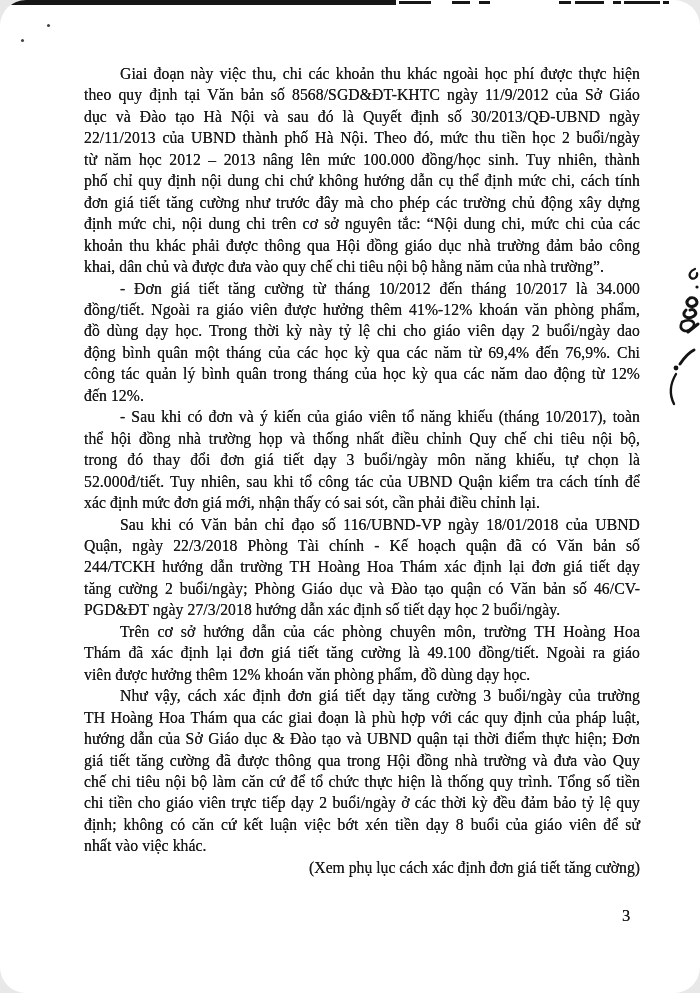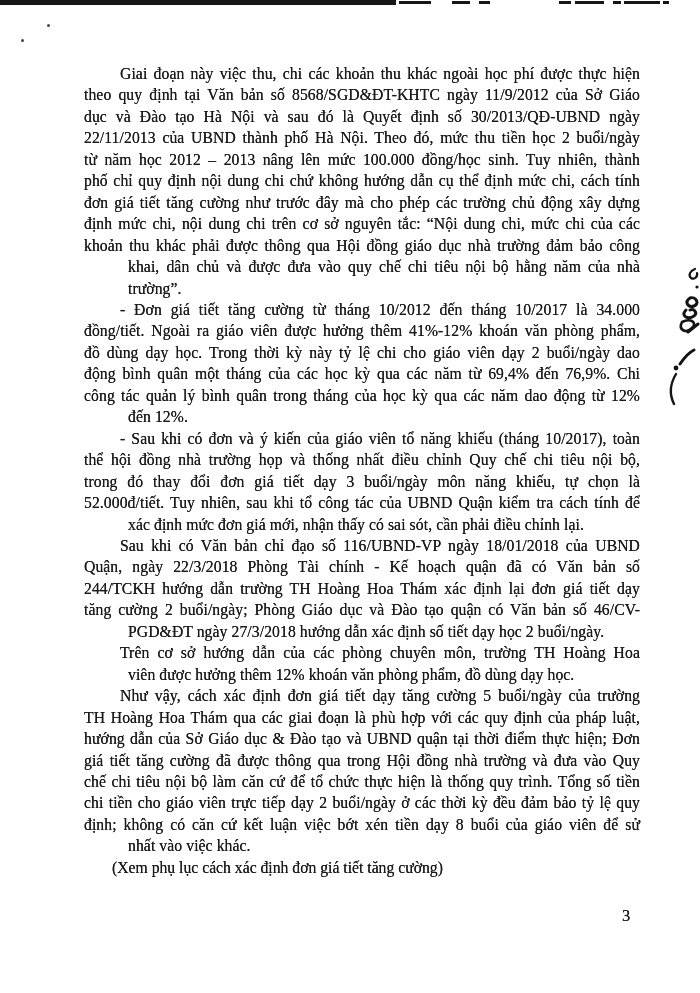--- a/index.html
+++ b/index.html
@@ -3,45 +3,46 @@
 <meta charset="utf-8">
 <style>
   html,body { margin:0; padding:0; background:#e8e8e8; }
   .page {
     position:relative;
     width:700px; height:993px;
     background:#ffffff;
     overflow:hidden;
     font-family:"Liberation Serif", serif;
     color:#1a1a1a;
+    border-radius:26px;
   }
   
   .edge-seg { position:absolute; background:#161616; }
   .speck { position:absolute; background:#222; border-radius:50%; opacity:.85; }
 
   .text-block {
     position:absolute;
     left:84px; top:63px; width:556px;
   }
   .line {
     font-size:15.7px;
     line-height:21.45px;
     text-align:justify;
     text-align-last:justify;
     letter-spacing:0.005em;
     text-shadow:0 0 0.35px rgba(0,0,0,.85);
     white-space:normal;
   }
   .line.first { text-indent:36px; }
-  .line.last  { text-align-last:left;margin-left:44px; }
+  .line.last  { text-align-last:left; }
 
   .note {
     font-size:15.7px;
     line-height:21.45px;
-    text-align:left;
+    text-align:right;
     padding-left:28px;
     text-shadow:0 0 0.35px rgba(0,0,0,.85);
   }
 
   .page-number {
     position:absolute;
     left:622px; top:906px;
     font-size:16.5px;
     text-shadow:0 0 0.35px rgba(0,0,0,.85);
   }
@@ -94,22 +95,23 @@
         <div class="line">thể hội đồng nhà trường họp và thống nhất điều chỉnh Quy chế chi tiêu nội bộ,</div>
         <div class="line">trong đó thay đổi đơn giá tiết dạy 3 buổi/ngày môn năng khiếu, tự chọn là</div>
         <div class="line">52.000đ/tiết. Tuy nhiên, sau khi tổ công tác của UBND Quận kiểm tra cách tính để</div>
         <div class="line last">xác định mức đơn giá mới, nhận thấy có sai sót, cần phải điều chỉnh lại.</div>
         <div class="line first">Sau khi có Văn bản chỉ đạo số 116/UBND-VP ngày 18/01/2018 của UBND</div>
         <div class="line">Quận, ngày 22/3/2018 Phòng Tài chính - Kế hoạch quận đã có Văn bản số</div>
         <div class="line">244/TCKH hướng dẫn trường TH Hoàng Hoa Thám xác định lại đơn giá tiết dạy</div>
         <div class="line">tăng cường 2 buổi/ngày; Phòng Giáo dục và Đào tạo quận có Văn bản số 46/CV-</div>
         <div class="line last">PGD&amp;ĐT ngày 27/3/2018 hướng dẫn xác định số tiết dạy học 2 buổi/ngày.</div>
         <div class="line first">Trên cơ sở hướng dẫn của các phòng chuyên môn, trường TH Hoàng Hoa</div>
+        <div class="line">Thám đã xác định lại đơn giá tiết tăng cường là 49.100 đồng/tiết. Ngoài ra giáo</div>
         <div class="line last">viên được hưởng thêm 12% khoán văn phòng phẩm, đồ dùng dạy học.</div>
-        <div class="line first">Như vậy, cách xác định đơn giá tiết dạy tăng cường 5 buổi/ngày của trường</div>
+        <div class="line first">Như vậy, cách xác định đơn giá tiết dạy tăng cường 3 buổi/ngày của trường</div>
         <div class="line">TH Hoàng Hoa Thám qua các giai đoạn là phù hợp với các quy định của pháp luật,</div>
         <div class="line">hướng dẫn của Sở Giáo dục &amp; Đào tạo và UBND quận tại thời điểm thực hiện; Đơn</div>
         <div class="line">giá tiết tăng cường đã được thông qua trong Hội đồng nhà trường và đưa vào Quy</div>
         <div class="line">chế chi tiêu nội bộ làm căn cứ để tổ chức thực hiện là thống quy trình. Tổng số tiền</div>
         <div class="line">chi tiền cho giáo viên trực tiếp dạy 2 buổi/ngày ở các thời kỳ đều đảm bảo tỷ lệ quy</div>
         <div class="line">định; không có căn cứ kết luận việc bớt xén tiền dạy 8 buổi của giáo viên để sử</div>
         <div class="line last">nhất vào việc khác.</div>
       </div>
     <div class="note">(Xem phụ lục cách xác định đơn giá tiết tăng cường)</div>
   </div>

